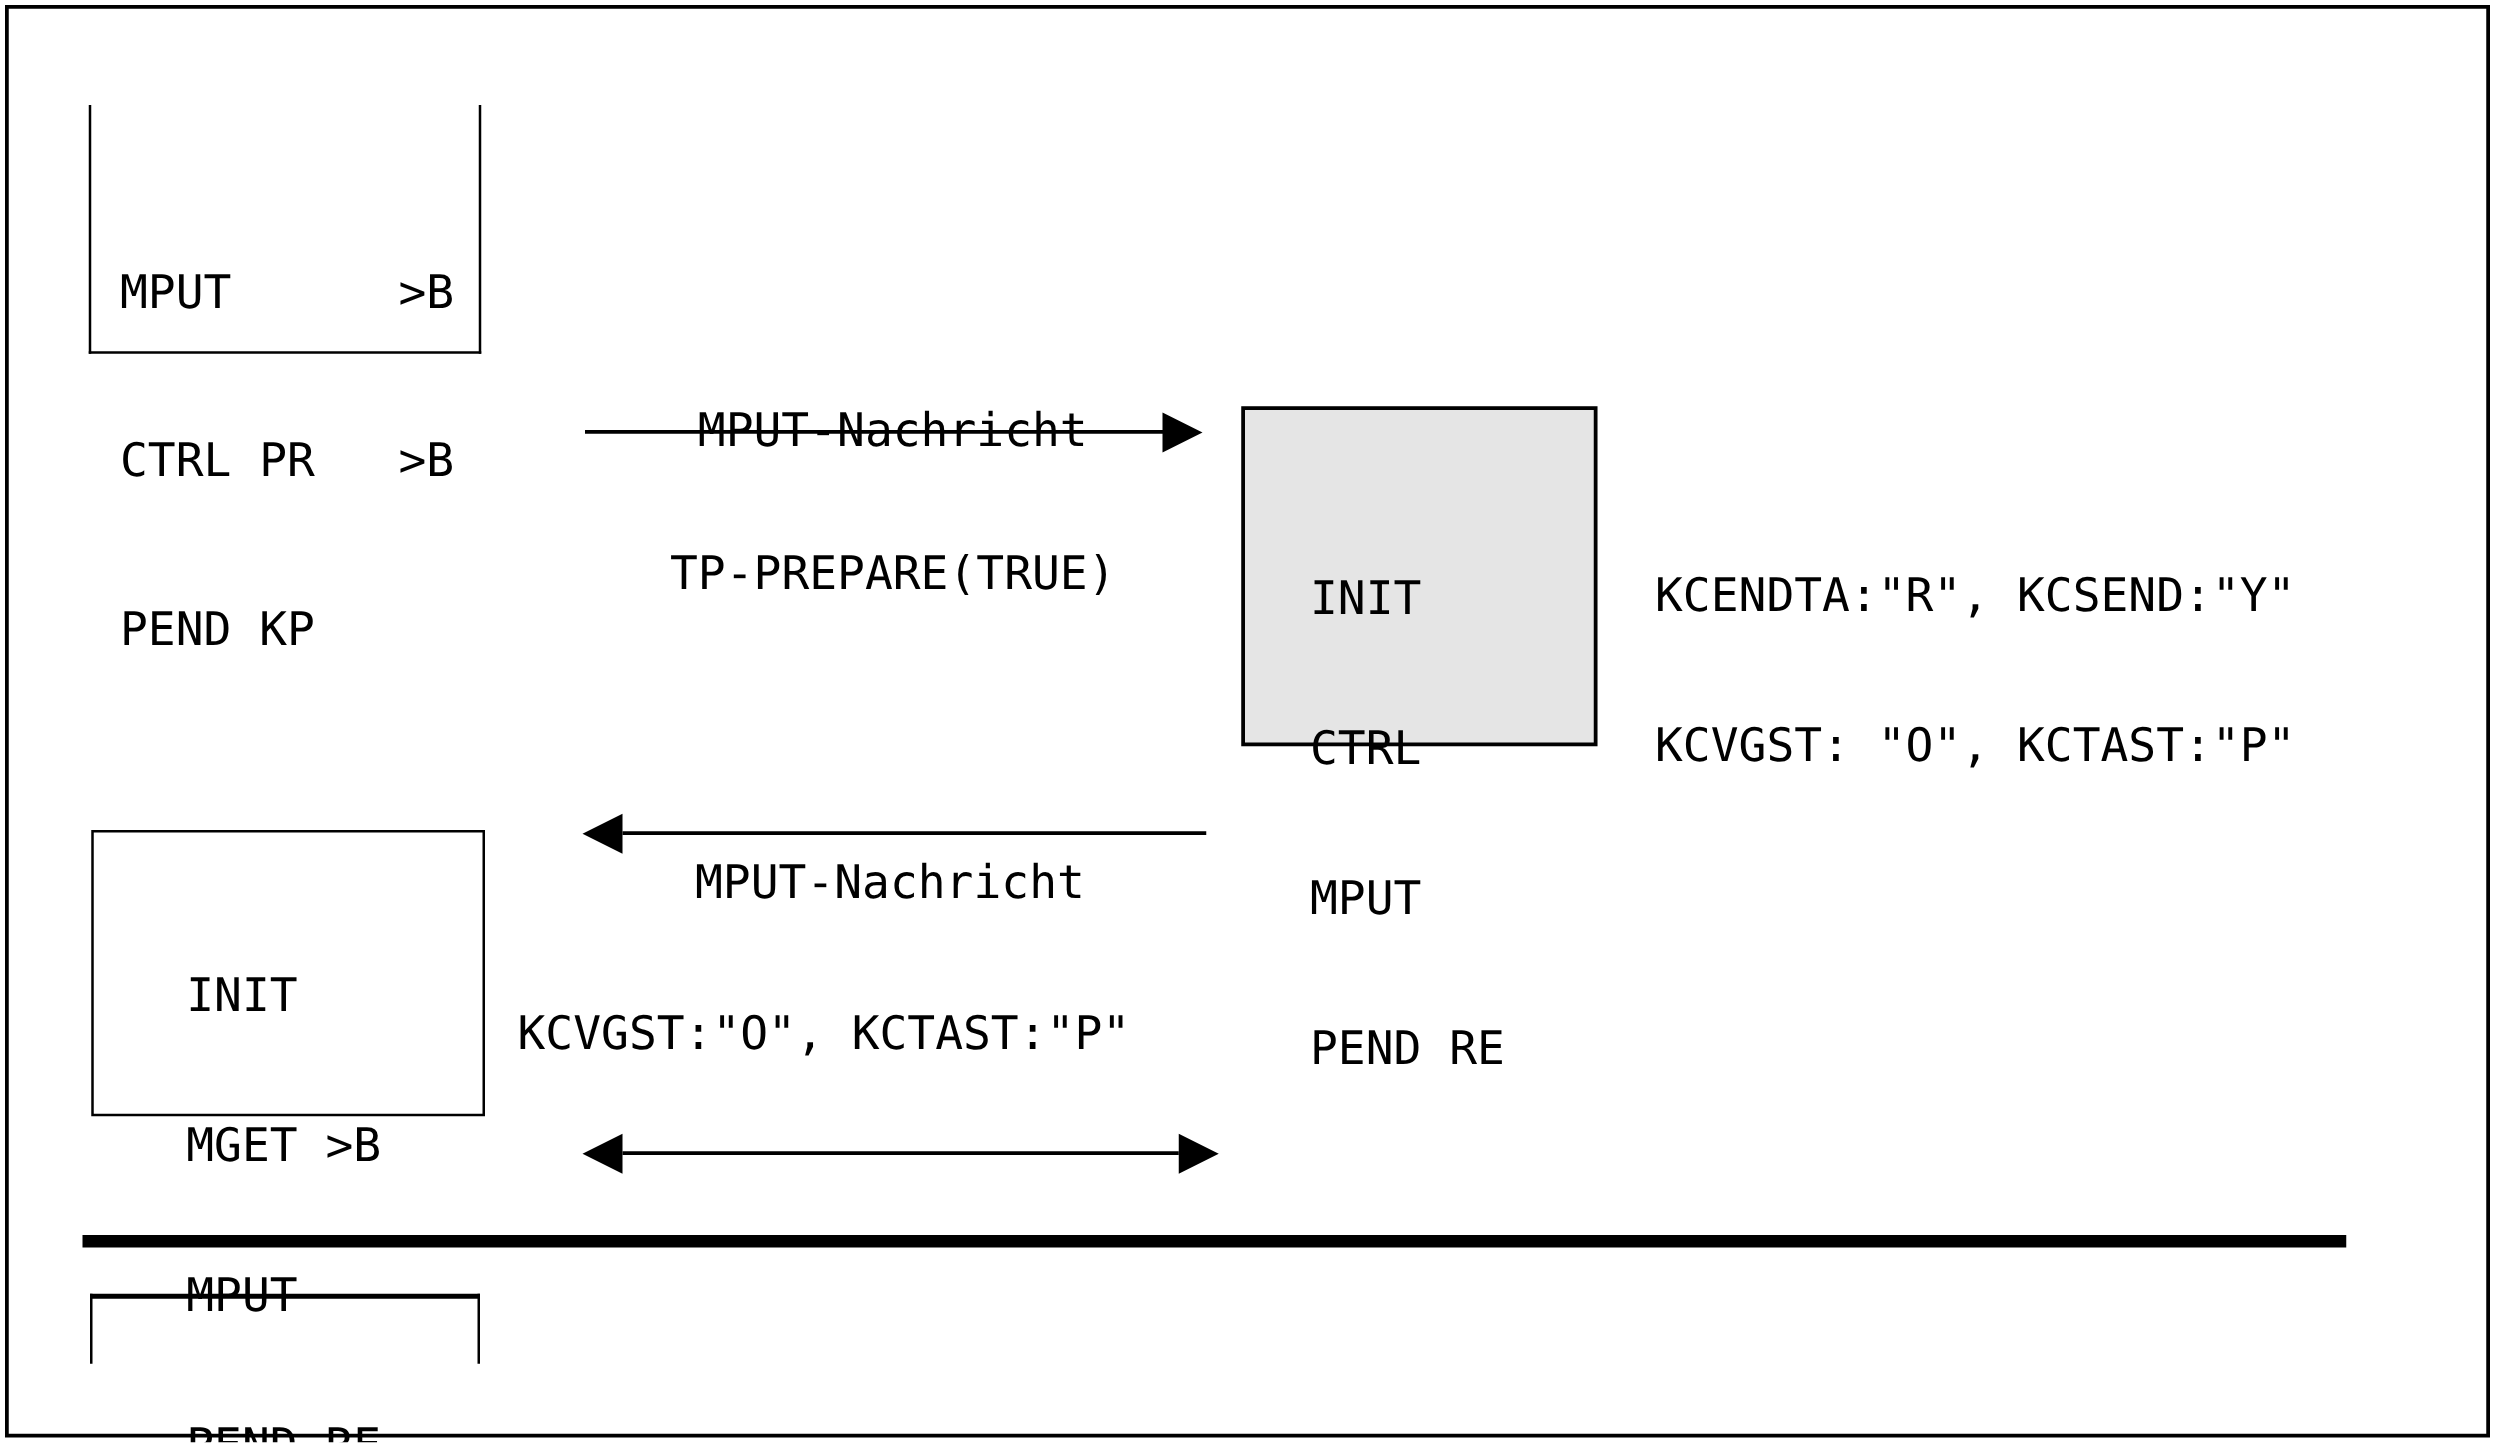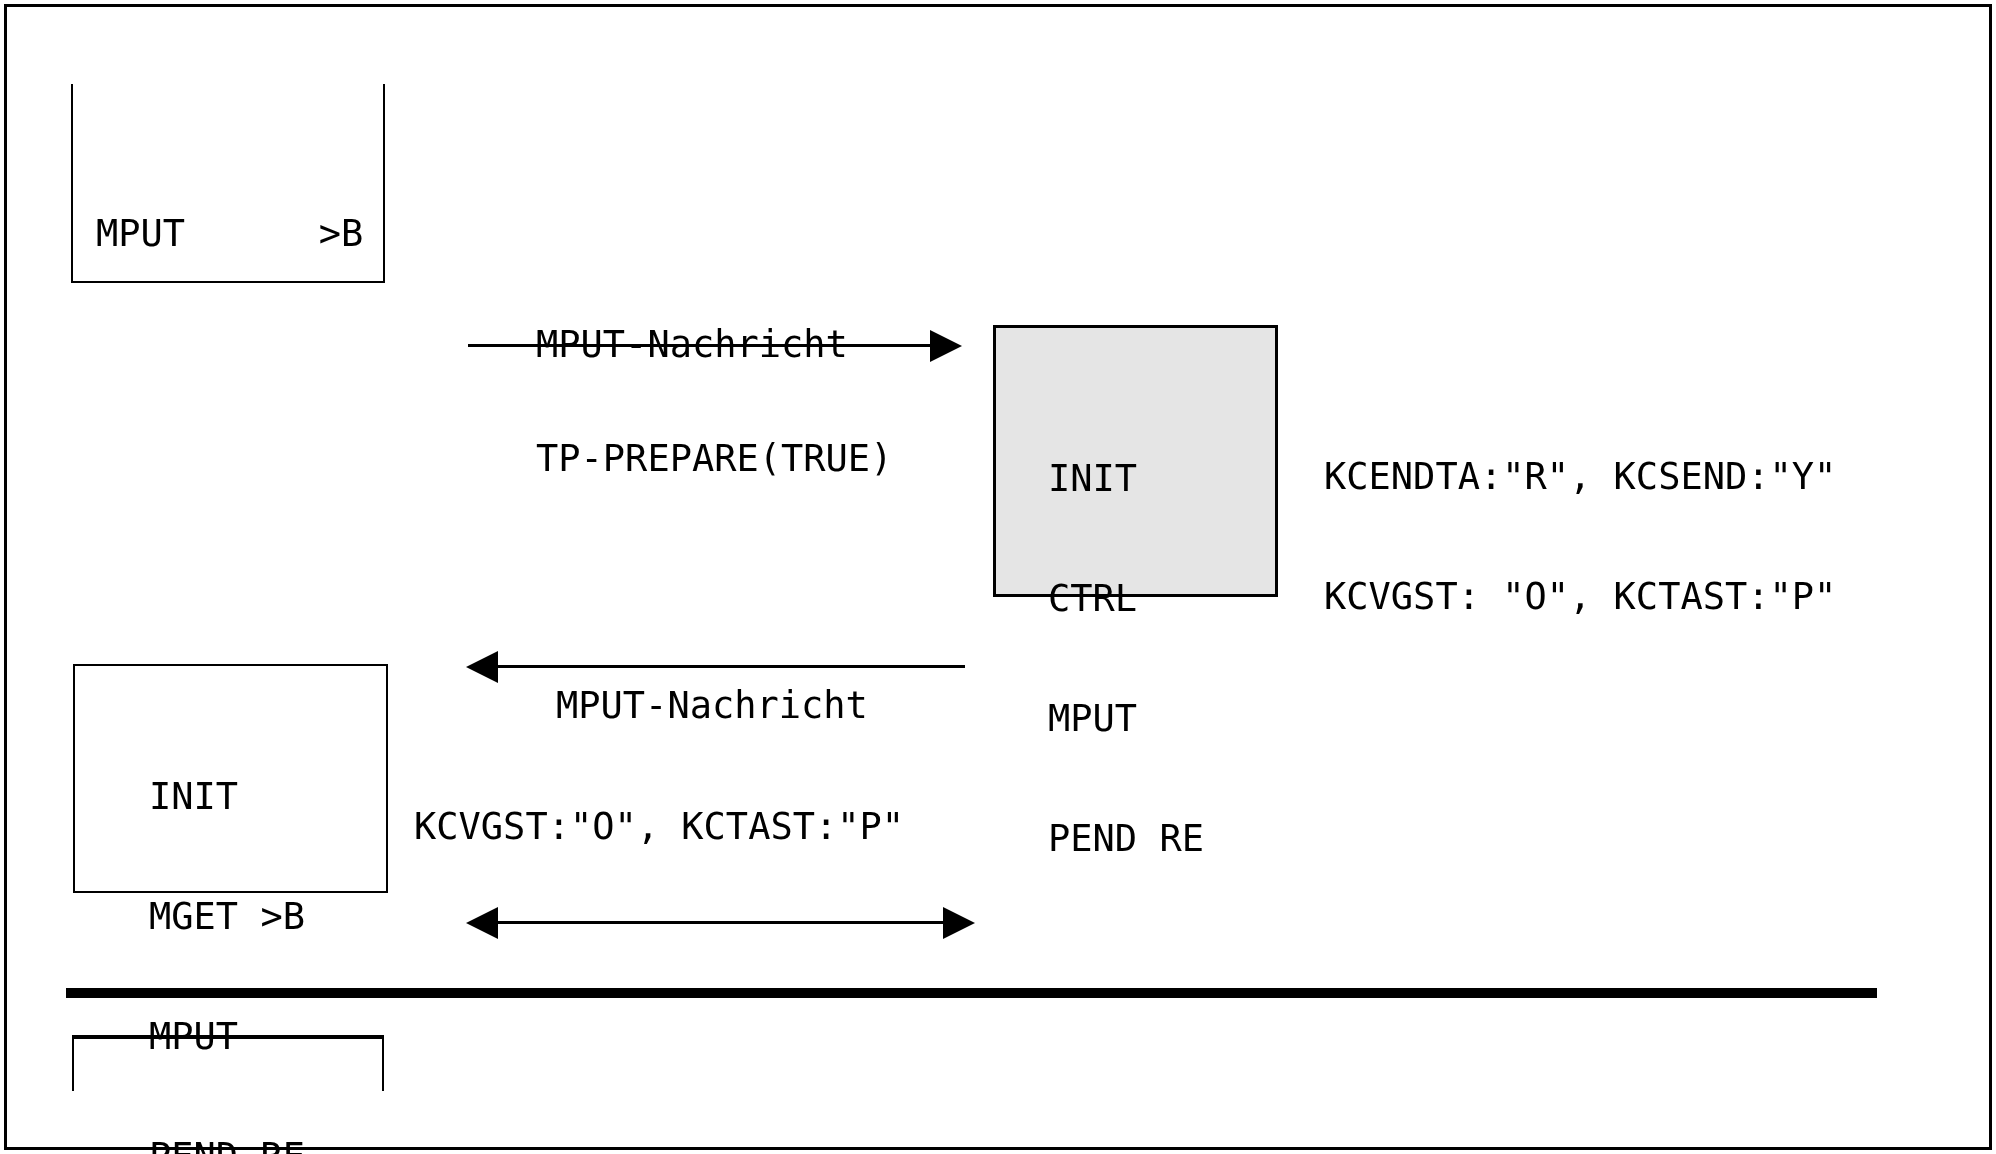--- a/index.html
+++ b/index.html
@@ -8,41 +8,43 @@
     font-family:"DejaVu Sans Mono","Liberation Mono",monospace;color:#000;
     overflow:hidden;
   }
   .frame{
     position:absolute;left:4px;top:4px;width:1988px;height:1146px;
     border:3px solid #000;box-sizing:border-box;
   }
   .mono{position:absolute;white-space:pre;font-size:37px;line-height:40px;letter-spacing:0;}
   .mono .line{display:block;}
   .lh45{line-height:45px;}
-  .lh38{line-height:38px;}
+  .lh38{line-height:38px;text-align:center;}
   .box{position:absolute;box-sizing:border-box;border:2px solid #000;background:transparent;}
   .box-open-top{border-top:none;}
   .box-open-bottom{border-bottom:none;border-top-width:4px;}
   .box-gray{background:#e5e5e5;border-width:3px;}
   .shaft{position:absolute;height:3px;background:#000;}
   .head{position:absolute;width:0;height:0;border-top:16px solid transparent;border-bottom:16px solid transparent;}
   .head-right{border-left:32px solid #000;}
   .head-left{border-right:32px solid #000;}
   .thickline{position:absolute;background:#000;}
 </style>
 </head>
 <body>
 
 <div class="stage">
 
   <div class="frame"></div>
 
   <div class="box box-open-top" style="left:71px;top:84px;width:314px;height:199px;"></div>
   <div class="mono lh45" style="left:96px;top:121px;">
     <span class="line">MPUT      &gt;B</span>
+    <span class="line">CTRL PR   &gt;B</span>
+    <span class="line">PEND KP</span>
   </div>
 
   <div class="mono lh38" style="left:536px;top:250px;">
     <span class="line">MPUT-Nachricht</span>
     <span class="line">TP-PREPARE(TRUE)</span>
   </div>
 
   <div>
     <div class="shaft" style="left:468px;top:344px;width:464px;"></div>
     <div class="head head-right" style="left:930px;top:330px;"></div>

